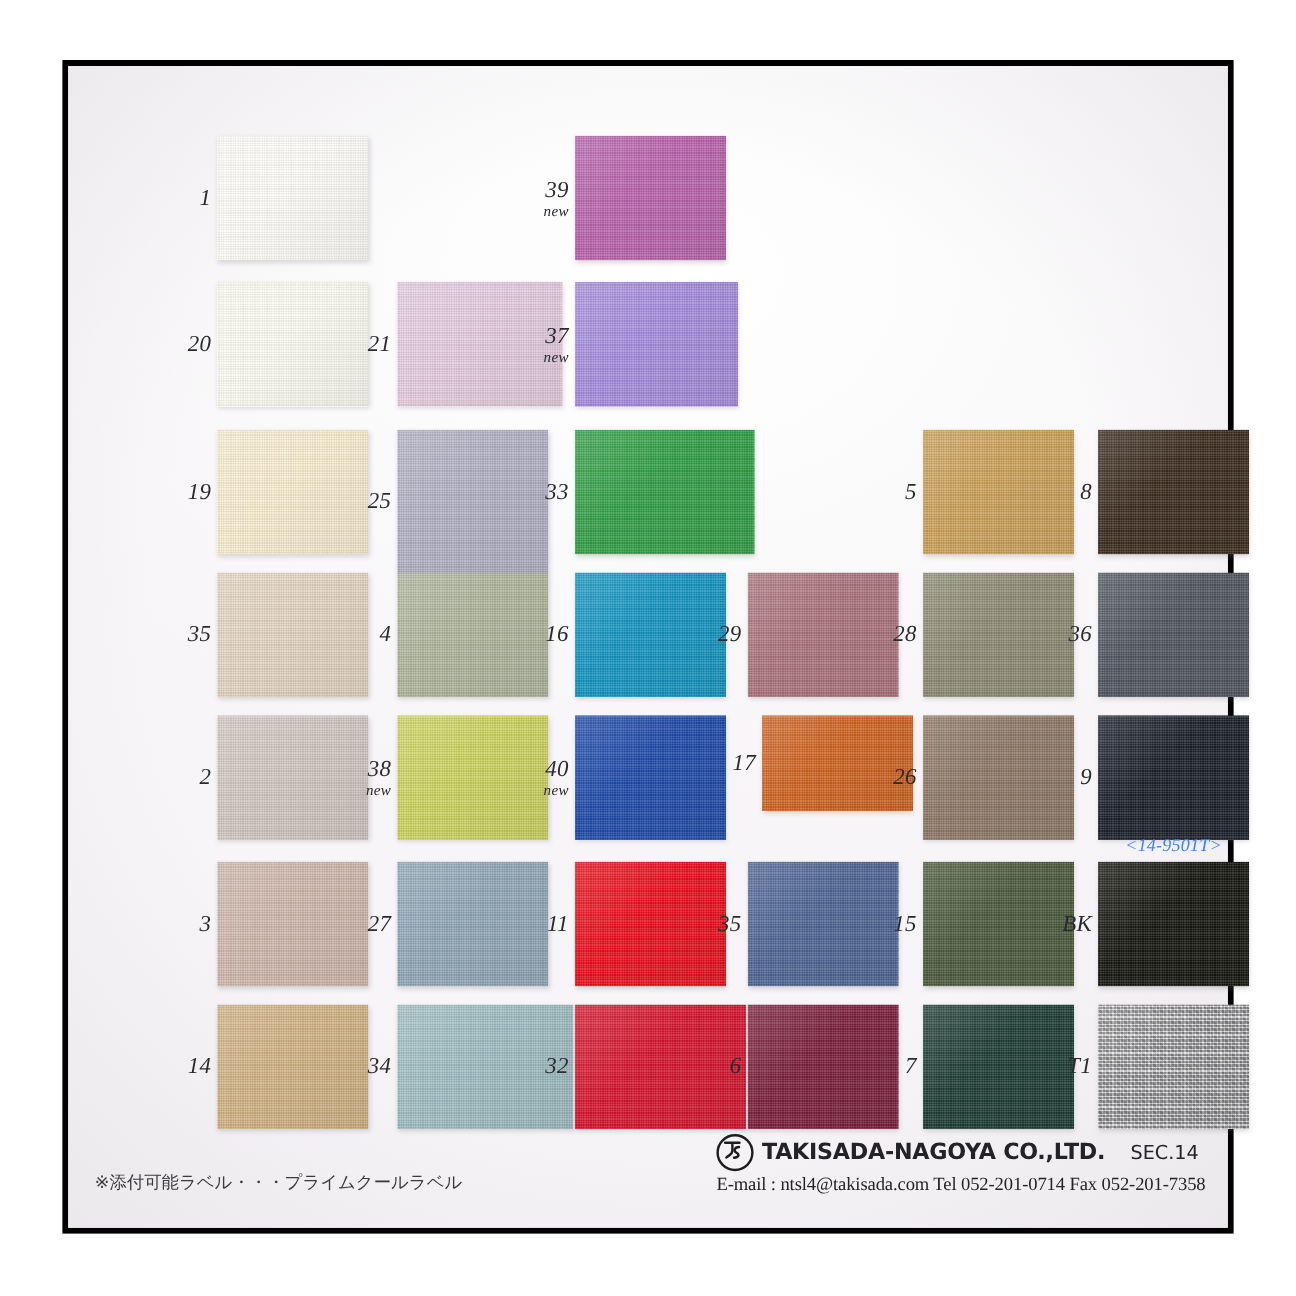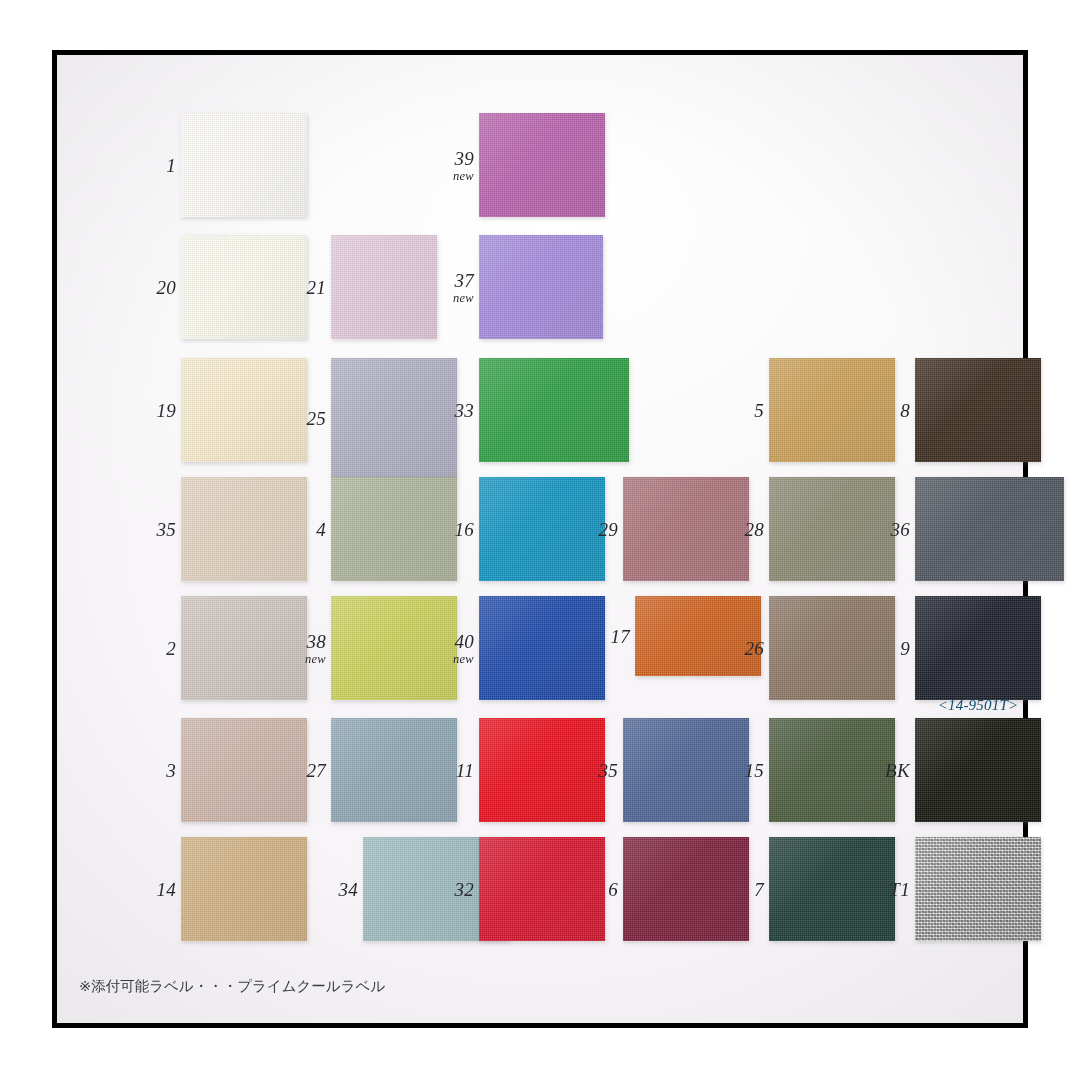--- a/index.html
+++ b/index.html
@@ -86,21 +86,21 @@
     opacity:1;
   }
 
   .code{
     position:absolute;
     left:50%;
     bottom:100%;
     transform:translate(-50%,-4px);
     font-style:italic;
     font-size:15px;
-    color:#0c4a6e;
+    color:#3b82f6;
     white-space:nowrap;
     letter-spacing:0.2px;
   }
 
   
   #footer-left{
     position:absolute;left:22px;bottom:26px;width:470px;
     font-family:"DejaVu Sans", sans-serif;
     font-size:14.5px;
     color:#3a3a3e;
@@ -172,30 +172,30 @@
       </div>
       <div class="cell" style="left: 124px; top: 180px; width: 126px; height: 104px;">
         <div class="num">20</div>
         <div class="swatch">
           <div class="pink-edge" style="background: rgb(252, 251, 240);">
             <div class="weave"></div>
             <div class="sheen"></div>
           </div>
         </div>
       </div>
-      <div class="cell" style="left: 274px; top: 180px; width: 106px; height: 104px;">
+      <div class="cell" style="left: 274px; top: 180px; width: 126px; height: 104px; padding-left: 12px;">
         <div class="num">21</div>
         <div class="swatch">
           <div class="pink-edge" style="background: rgb(227, 203, 221);">
             <div class="weave"></div>
             <div class="sheen"></div>
           </div>
         </div>
       </div>
-      <div class="cell" style="left: 422px; top: 180px; width: 124px; height: 104px;">
+      <div class="cell" style="left: 422px; top: 180px; width: 136px; height: 104px;">
         <div class="num">37<span class="newtag">new</span></div>
         <div class="swatch">
           <div class="pink-edge" style="background: rgb(164, 140, 219);">
             <div class="weave"></div>
             <div class="sheen"></div>
           </div>
         </div>
       </div>
       <div class="cell" style="left: 124px; top: 303px; width: 126px; height: 104px;">
         <div class="num">19</div>
@@ -280,21 +280,21 @@
       </div>
       <div class="cell" style="left: 712px; top: 422px; width: 126px; height: 104px;">
         <div class="num">28</div>
         <div class="swatch">
           <div class="pink-edge" style="background: rgb(140, 138, 115);">
             <div class="weave"></div>
             <div class="sheen"></div>
           </div>
         </div>
       </div>
-      <div class="cell" style="left: 858px; top: 422px; width: 126px; height: 104px; padding-left: 23px;">
+      <div class="cell" style="left: 858px; top: 422px; width: 126px; height: 104px;">
         <div class="num">36</div>
         <div class="swatch">
           <div class="pink-edge" style="background: rgb(79, 85, 94);">
             <div class="weave"></div>
             <div class="sheen"></div>
           </div>
         </div>
       </div>
       <div class="cell" style="left: 124px; top: 541px; width: 126px; height: 104px;">
         <div class="num">2</div>
@@ -407,30 +407,30 @@
       </div>
       <div class="cell" style="left: 124px; top: 782px; width: 126px; height: 104px;">
         <div class="num">14</div>
         <div class="swatch">
           <div class="pink-edge" style="background: rgb(207, 177, 131);">
             <div class="weave"></div>
             <div class="sheen"></div>
           </div>
         </div>
       </div>
-      <div class="cell" style="left: 274px; top: 782px; width: 147px; height: 104px; margin-left: 32px;">
+      <div class="cell" style="left: 274px; top: 782px; width: 147px; height: 104px;">
         <div class="num">34</div>
         <div class="swatch">
           <div class="pink-edge" style="background: rgb(157, 188, 192);">
             <div class="weave"></div>
             <div class="sheen"></div>
           </div>
         </div>
       </div>
-      <div class="cell" style="left: 422px; top: 782px; width: 126px; height: 104px;">
+      <div class="cell" style="left: 422px; top: 782px; width: 143px; height: 104px;">
         <div class="num">32</div>
         <div class="swatch">
           <div class="pink-edge" style="background: rgb(212, 20, 45);">
             <div class="weave"></div>
             <div class="sheen"></div>
           </div>
         </div>
       </div>
       <div class="cell" style="left: 566px; top: 782px; width: 126px; height: 104px;">
         <div class="num">6</div>
@@ -458,13 +458,26 @@
             <div class="sheen"></div>
           </div>
         </div>
       </div>
     </div>
 
   <div id="footer-left">
     <div class="l1">※添付可能ラベル・・・プライムクールラベル</div>
   </div>
 
+  <div id="footer-right">
+    <div id="brandline">
+      <span id="logo-mark">
+        <svg viewBox="0 0 24 24" width="23" height="23" style="position:absolute;left:0;top:0;">
+          <path d="M5.5 5.5 H18 M11.8 5.5 V12.2 C11.8 16 8.2 16.6 6.6 18.4" stroke="#1d1d20" stroke-width="2.1" fill="none" stroke-linecap="round"></path>
+          <path d="M17.6 9.2 C13.6 9.4 12.4 12.6 15.4 14.2 C18.4 15.8 17.2 18.4 13.2 18.6" stroke="#1d1d20" stroke-width="2.1" fill="none" stroke-linecap="round"></path>
+        </svg>
+      </span>
+      <span id="brandname">TAKISADA-NAGOYA CO.,LTD.</span>
+      <span id="section">SEC.14</span>
+    </div>
+    <div id="contact">E-mail : ntsl4@takisada.com Tel 052-201-0714  Fax 052-201-7358</div>
+  </div>
 </div>
 
 </body></html>

